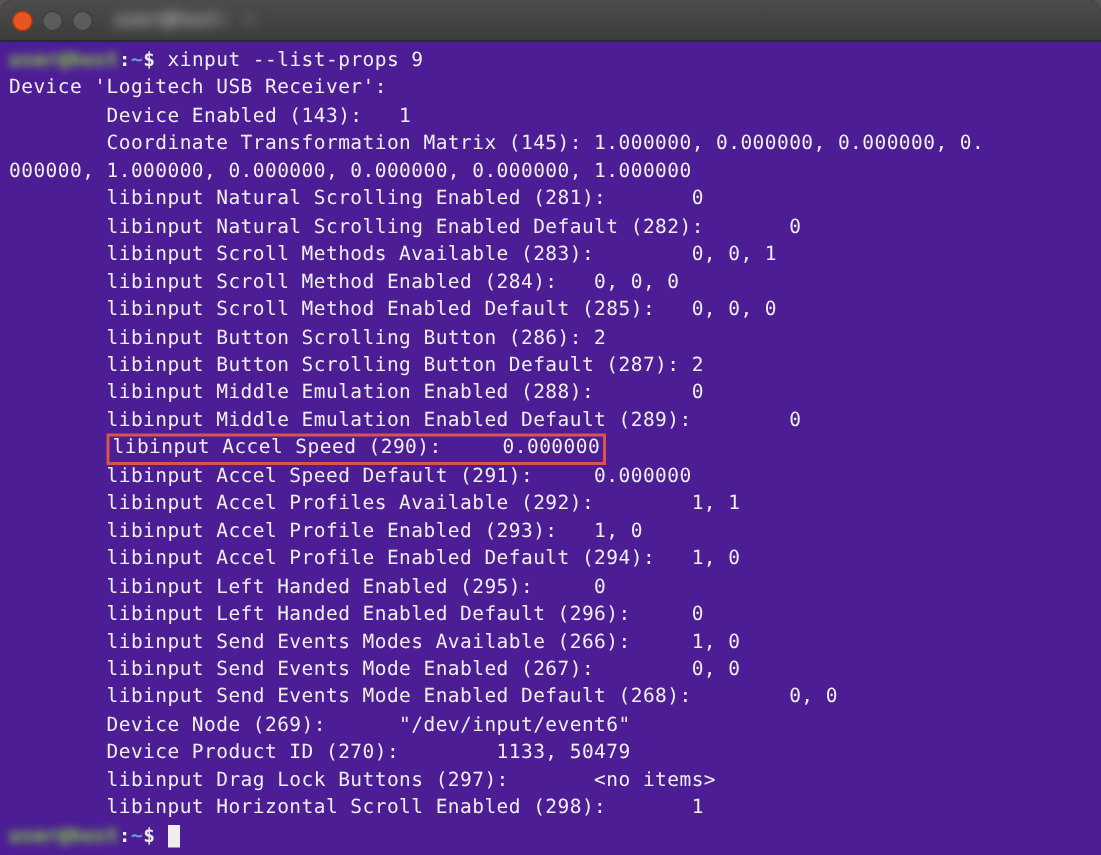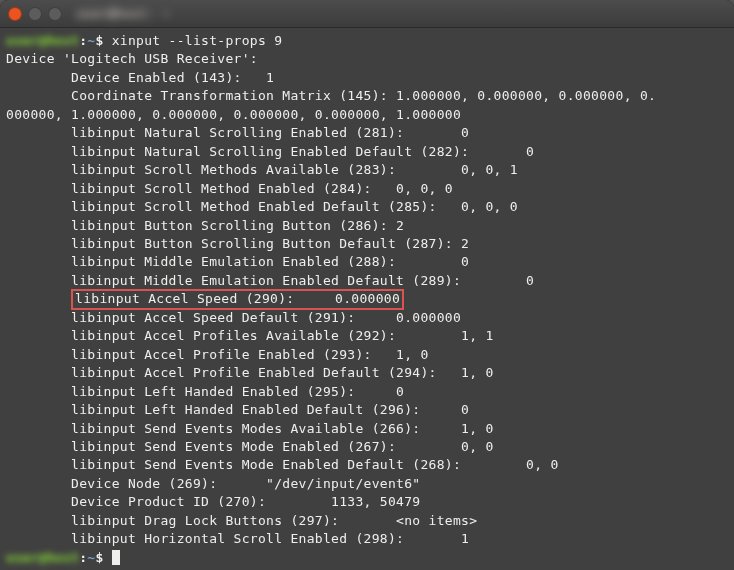--- a/index.html
+++ b/index.html
@@ -41,21 +41,21 @@
     .btn-max { background: #5c5c5c; }
     .titlebar-text {
       color: #dfdbd2;
       font-size: 13px;
       margin-left: 8px;
       filter: blur(4px);
       user-select: none;
     }
     .terminal-body {
       flex: 1;
-      background: #404040;
+      background: #4c1d95;
       padding: 4px 6px;
       color: #eeeeec;
       line-height: 1.42;
       white-space: pre;
       font-size: 13px;
       letter-spacing: 0.3px;
       overflow: hidden;
     }
     .prompt-user { color: #8ae234; font-weight: bold; filter: blur(3px); }
     .prompt-sep { color: #eeeeec; font-weight: bold; }

